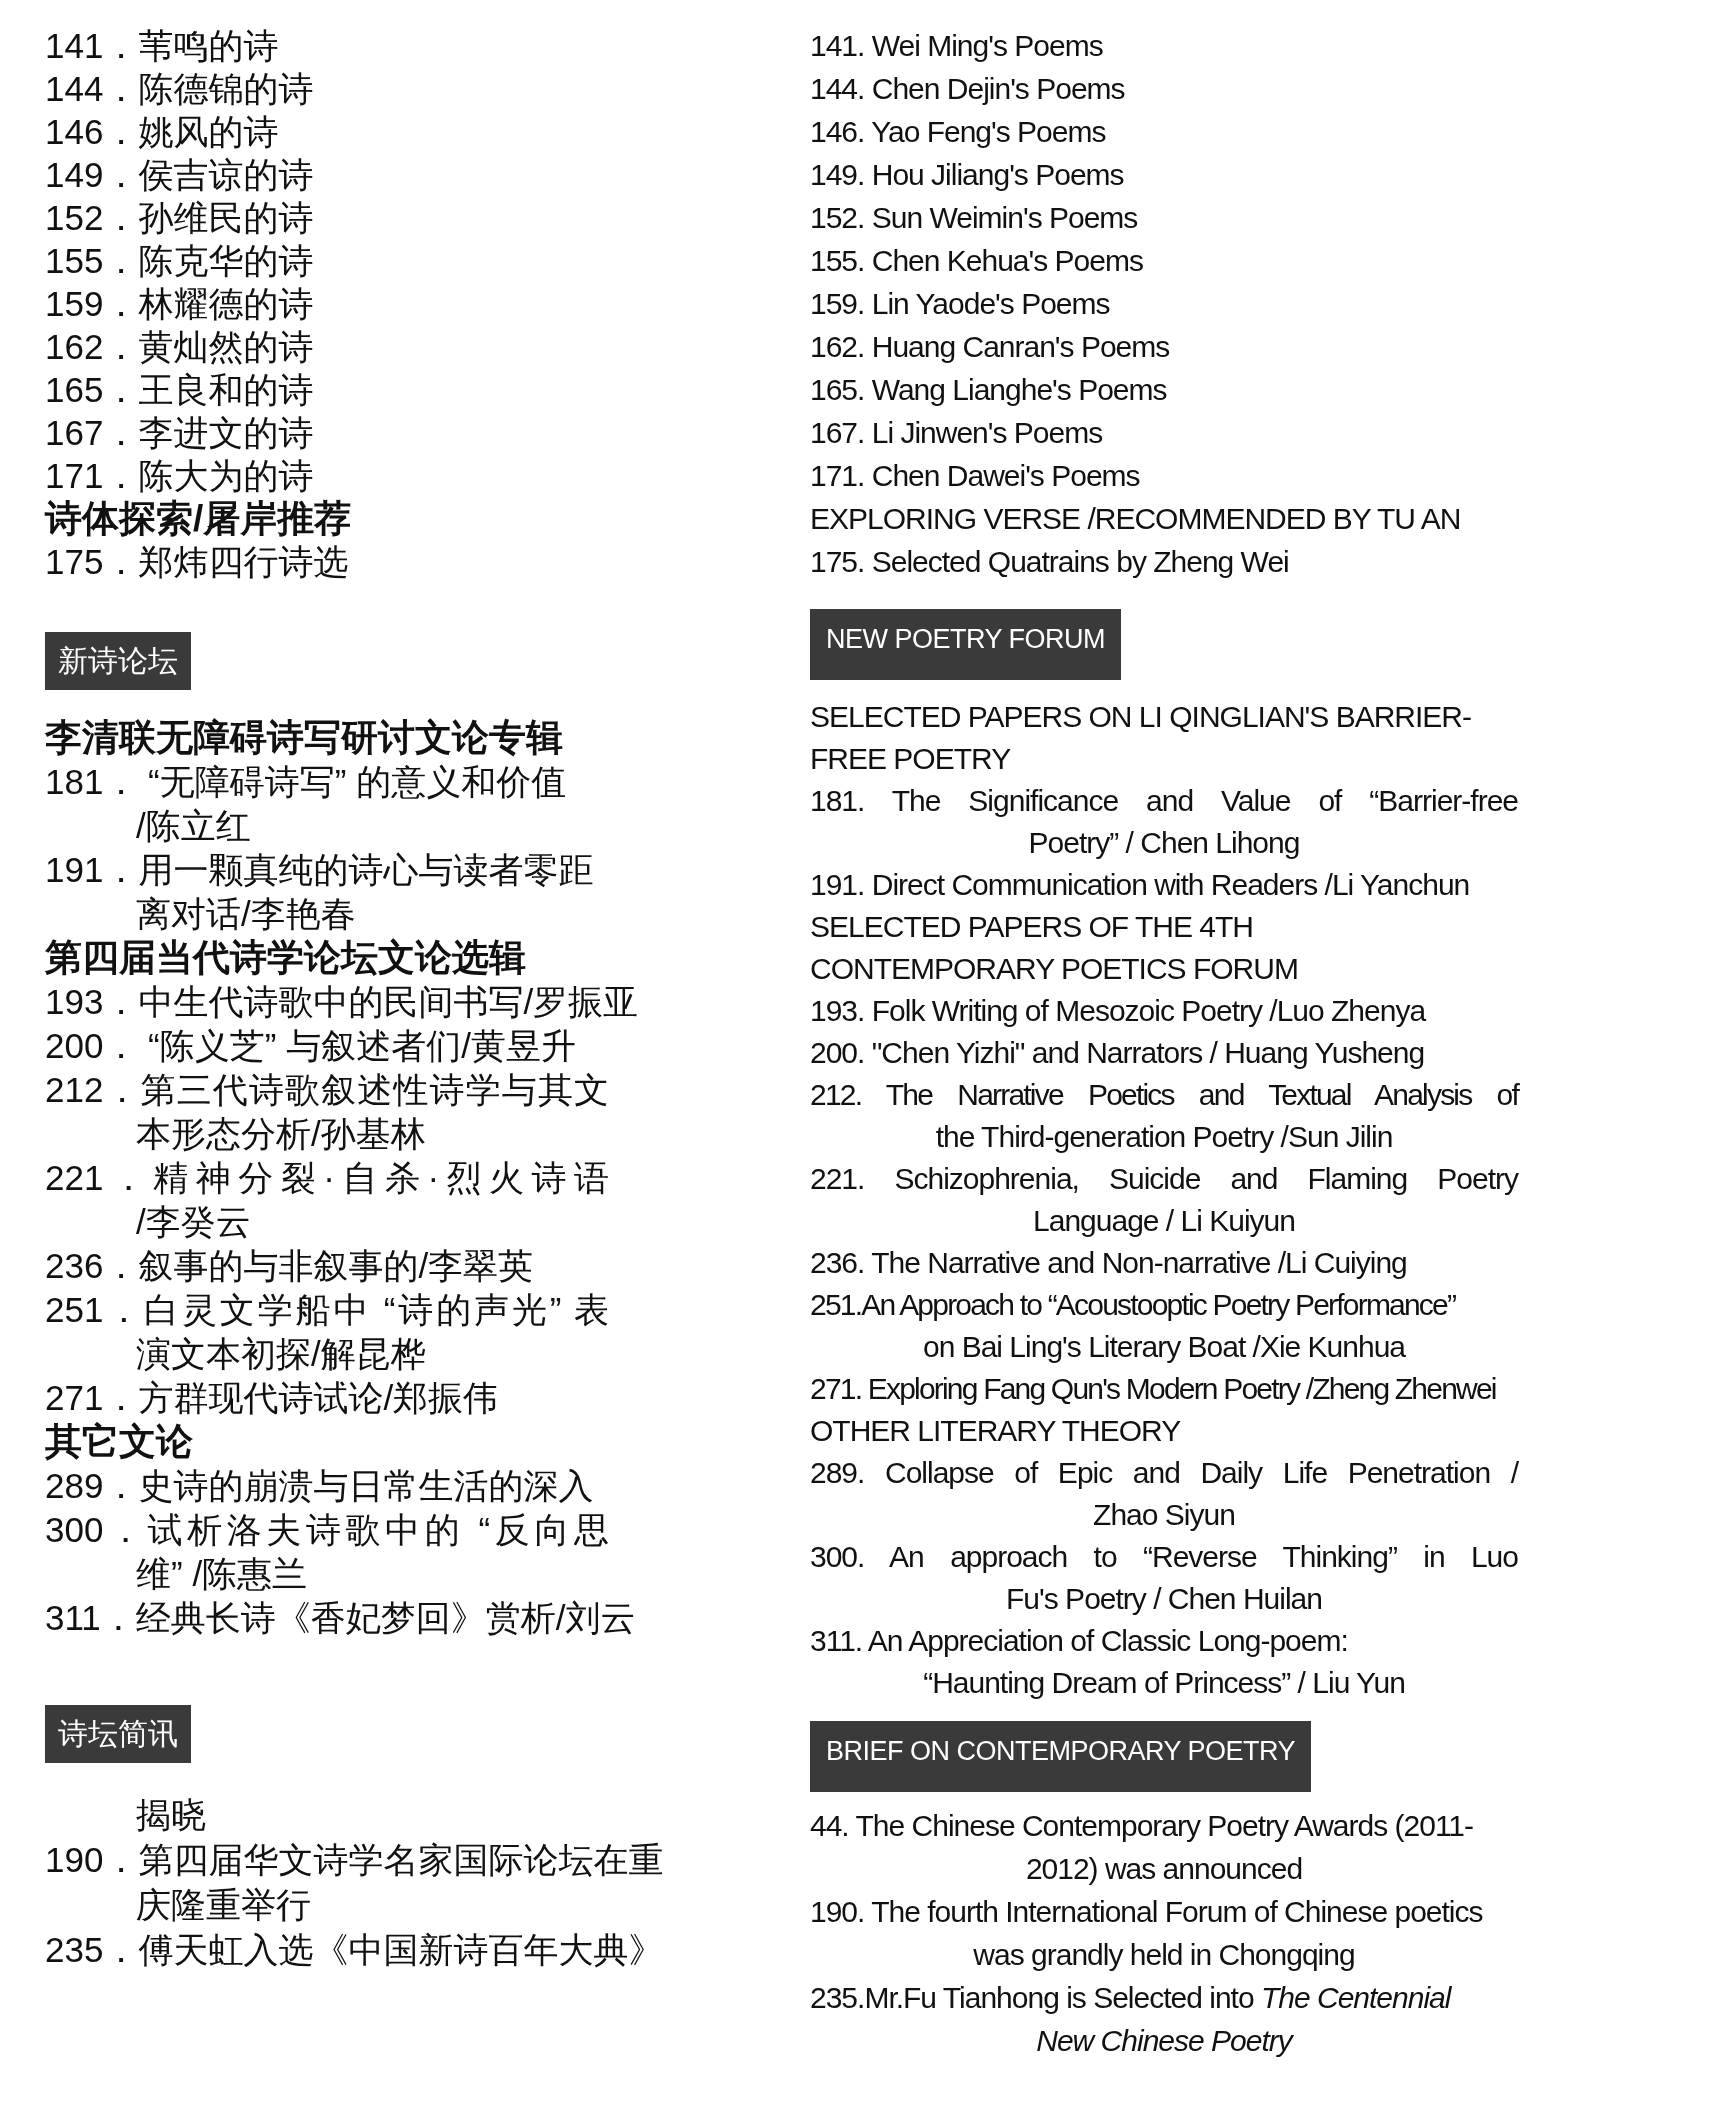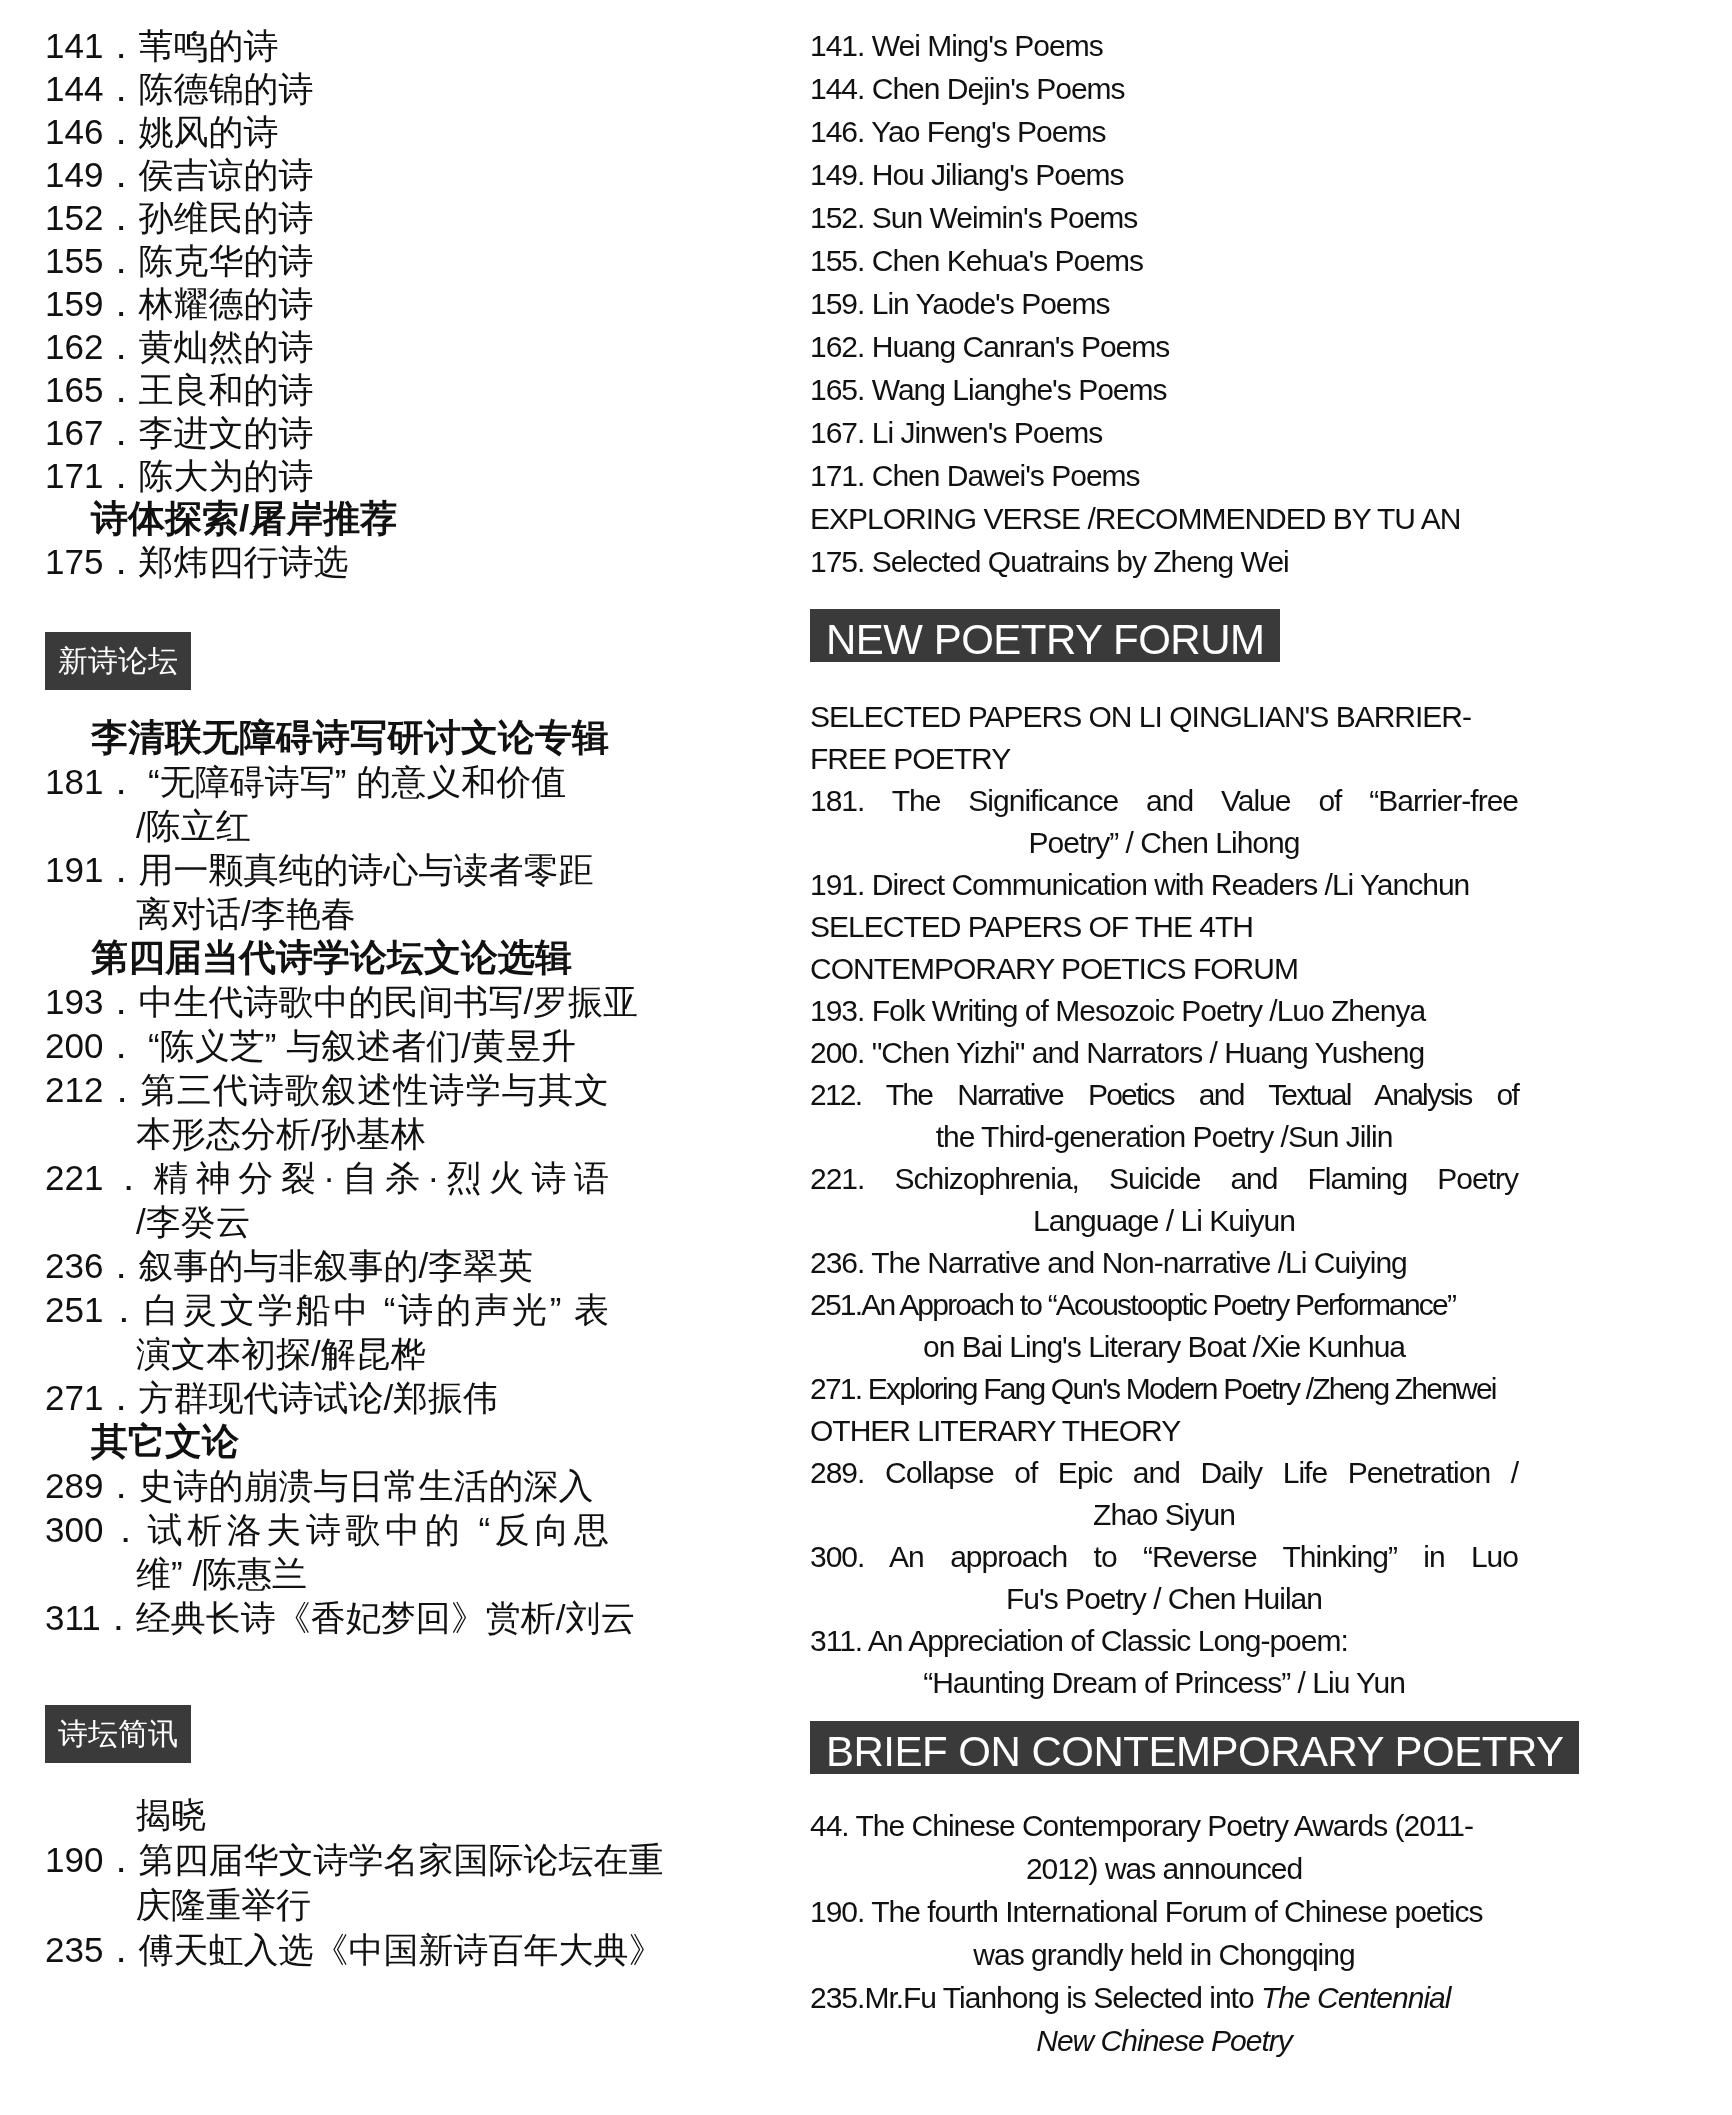--- a/index.html
+++ b/index.html
@@ -11,31 +11,31 @@
   .col{position:absolute;top:0;}
   .lcol{left:45px;width:564px;font-size:35px;line-height:43px;}
   .rcol{left:810px;width:708px;font-size:30px;letter-spacing:-1px;line-height:43px;}
   .block{position:absolute;left:0;width:100%;}
   .lh44{line-height:44px;}
   .lh455{line-height:45px;}
   .lh42{line-height:42px;}
   .line{white-space:nowrap;}
   .lcol .line{padding-left:91px;text-indent:-91px;}
   .lcol .line.ind{text-indent:0;}
-  .line.h{padding-left:0 !important;text-indent:0 !important;margin-left:46px;}
+  .line.h{padding-left:0 !important;text-indent:0 !important;}
   .line.b{font-weight:700;}
   .lcol .line.b{font-size:37px;}
   .line.j{white-space:normal;text-align:justify;text-align-last:justify;text-justify:inter-character;}
   .line.r{text-align:center;}
   .line.c{letter-spacing:-1.8px;}
   .banner{
     position:absolute;left:0;background:#3a3a3a;color:#ffffff;white-space:nowrap;
   }
   .lcol .banner{height:58px;line-height:58px;padding:0 13px;font-size:30px;}
-  .rcol .banner{height:53px;line-height:61px;padding:0 16px;font-size:42px;letter-spacing:-0.5px;}
+  .rcol .banner{height:71px;line-height:61px;padding:0 16px;font-size:27px;letter-spacing:-0.5px;}
   em{font-style:italic;}
 </style>
 </head>
 <body>
 
 <div class="page">
 
   <div class="col lcol">
 
     <div class="block" style="top:24px">

